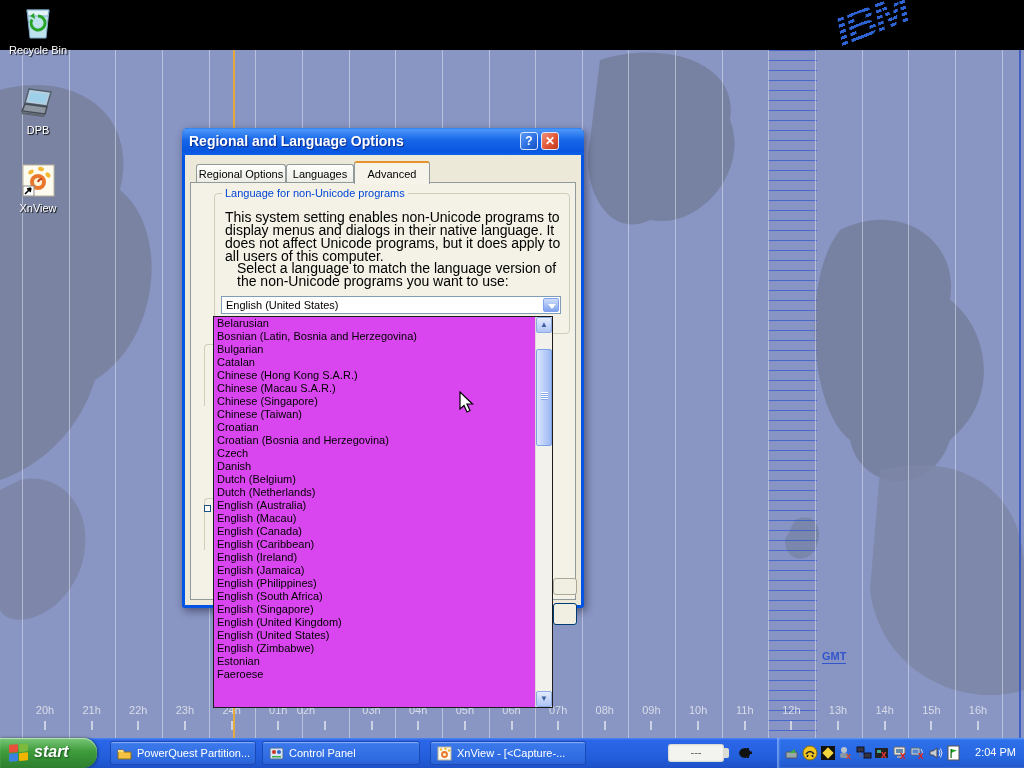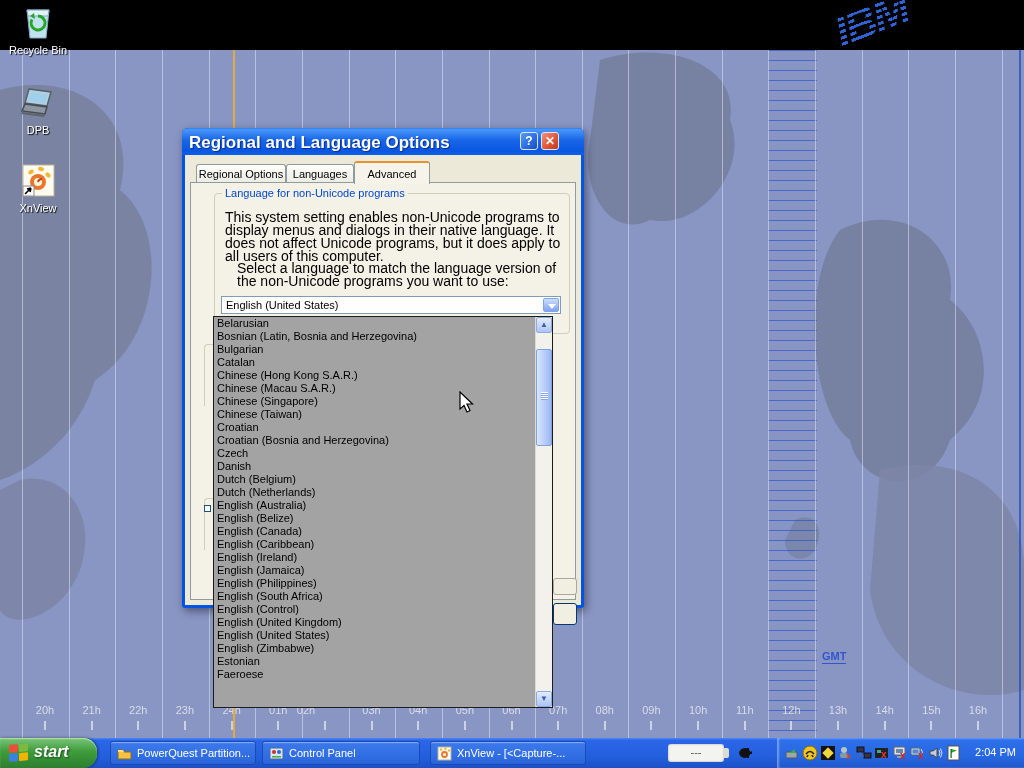--- a/index.html
+++ b/index.html
@@ -33,21 +33,21 @@
   .desk-icon { position:absolute; width:76px; text-align:center; z-index:3; cursor:default; }
   .desk-icon .art { width:38px; height:38px; margin:0 auto; position:relative; }
   .desk-icon .lbl { margin-top:2px; color:#fff; font-size:11px; text-shadow:1px 1px 1px #000; }
 
   
   .dialog { position:absolute; left:182px; top:128px; width:402px; height:480px;
             background:#0054e3; border-radius:6px 6px 3px 3px;
             box-shadow:2px 3px 8px rgba(0,0,20,.45); z-index:5; }
   .titlebar { position:absolute; left:0; top:0; width:402px; height:27px; border-radius:6px 6px 0 0;
               background:linear-gradient(180deg,#2a80f2 0%,#4a96f8 6%,#1766e8 45%,#0a57e0 85%,#0c60ea 100%); }
-  .title-text { position:absolute; left:7px; top:5px; color:#fff; font-weight:bold; font-size:17px;
+  .title-text { position:absolute; left:7px; top:5px; color:#fff; font-weight:bold; font-size:14px;
                 text-shadow:1px 1px 1px #0a2a8c; }
   .tb-btn { position:absolute; top:4px; width:18px; height:18px; border:1px solid #dce6fa; border-radius:3px;
             color:#fff; font-weight:bold; font-size:12px; text-align:center; line-height:16px; }
   .tb-help { right:46px; background:linear-gradient(135deg,#5a9cf6 0%,#2a6be0 60%,#1450bc 100%); }
   .tb-close { right:24px; right:25px; background:linear-gradient(135deg,#f0927c 0%,#e25635 55%,#bb3a1c 100%); }
   .dlg-body { position:absolute; left:3px; top:27px; width:396px; height:450px; background:#ece9d8; }
 
   .tab-page { position:absolute; left:5px; top:27px; width:386px; height:418px;
               background:#f4f2e6; border:1px solid #919b9c; }
   .tab { position:absolute; border:1px solid #919b9c; border-bottom:none; border-radius:3px 3px 0 0;
@@ -67,21 +67,21 @@
   .combo .val { position:absolute; left:4px; top:2px; font-size:11px; color:#000; }
   .combo .btn { position:absolute; right:1px; top:1px; width:16px; height:14px; border-radius:2px;
                 background:linear-gradient(180deg,#cfddfa,#7fa3ee); border:1px solid #7fa3ee; }
   .combo .btn::after { content:""; position:absolute; left:4px; top:5px; border:4px solid transparent;
                 border-top:5px solid #fff; }
 
   
   .frag { position:absolute; }
 
   
-  .lang-list { position:absolute; left:213px; top:316px; width:340px; height:392px; background:#a3a3a3;
+  .lang-list { position:absolute; left:213px; top:316px; width:340px; height:392px; background:#d946ef;
                border:1px solid #1c1c1c; z-index:8; }
   .li { height:13px; line-height:13px; font-size:11px; padding-left:3px; color:#000;
         white-space:nowrap; overflow:hidden; }
   .li.sel { background:#316ac5; color:#fff; }
   .scrollbar { position:absolute; right:0; top:0; width:17px; height:390px; background:#f2f1ec;
                border-left:1px solid #dcdcd4; }
   .sb-btn { position:absolute; left:0; width:16px; height:16px; border:1px solid #8cace8; border-radius:2px;
             background:linear-gradient(180deg,#e3ecfd,#aec4f5); color:#3c5ea0; font-size:8px;
             text-align:center; line-height:14px; }
   .sb-thumb { position:absolute; left:0; top:32px; width:16px; height:97px; border:1px solid #7da2e8;
@@ -296,28 +296,28 @@
       <div class="li">Chinese (Macau S.A.R.)</div>
       <div class="li">Chinese (Singapore)</div>
       <div class="li">Chinese (Taiwan)</div>
       <div class="li">Croatian</div>
       <div class="li">Croatian (Bosnia and Herzegovina)</div>
       <div class="li">Czech</div>
       <div class="li">Danish</div>
       <div class="li">Dutch (Belgium)</div>
       <div class="li">Dutch (Netherlands)</div>
       <div class="li">English (Australia)</div>
-      <div class="li">English (Belize)</div>
+      <div class="li">English (Macau)</div>
       <div class="li">English (Canada)</div>
       <div class="li">English (Caribbean)</div>
       <div class="li">English (Ireland)</div>
       <div class="li">English (Jamaica)</div>
       <div class="li">English (Philippines)</div>
       <div class="li">English (South Africa)</div>
-      <div class="li">English (Control)</div>
+      <div class="li">English (Singapore)</div>
       <div class="li">English (United Kingdom)</div>
       <div class="li">English (United States)</div>
       <div class="li">English (Zimbabwe)</div>
       <div class="li">Estonian</div>
       <div class="li">Faeroese</div>
     </div>
   <div class="scrollbar">
     <div class="sb-btn" style="top:0;">▲</div>
     <div class="sb-thumb"></div>
     <div class="sb-btn" style="bottom:0;">▼</div>

